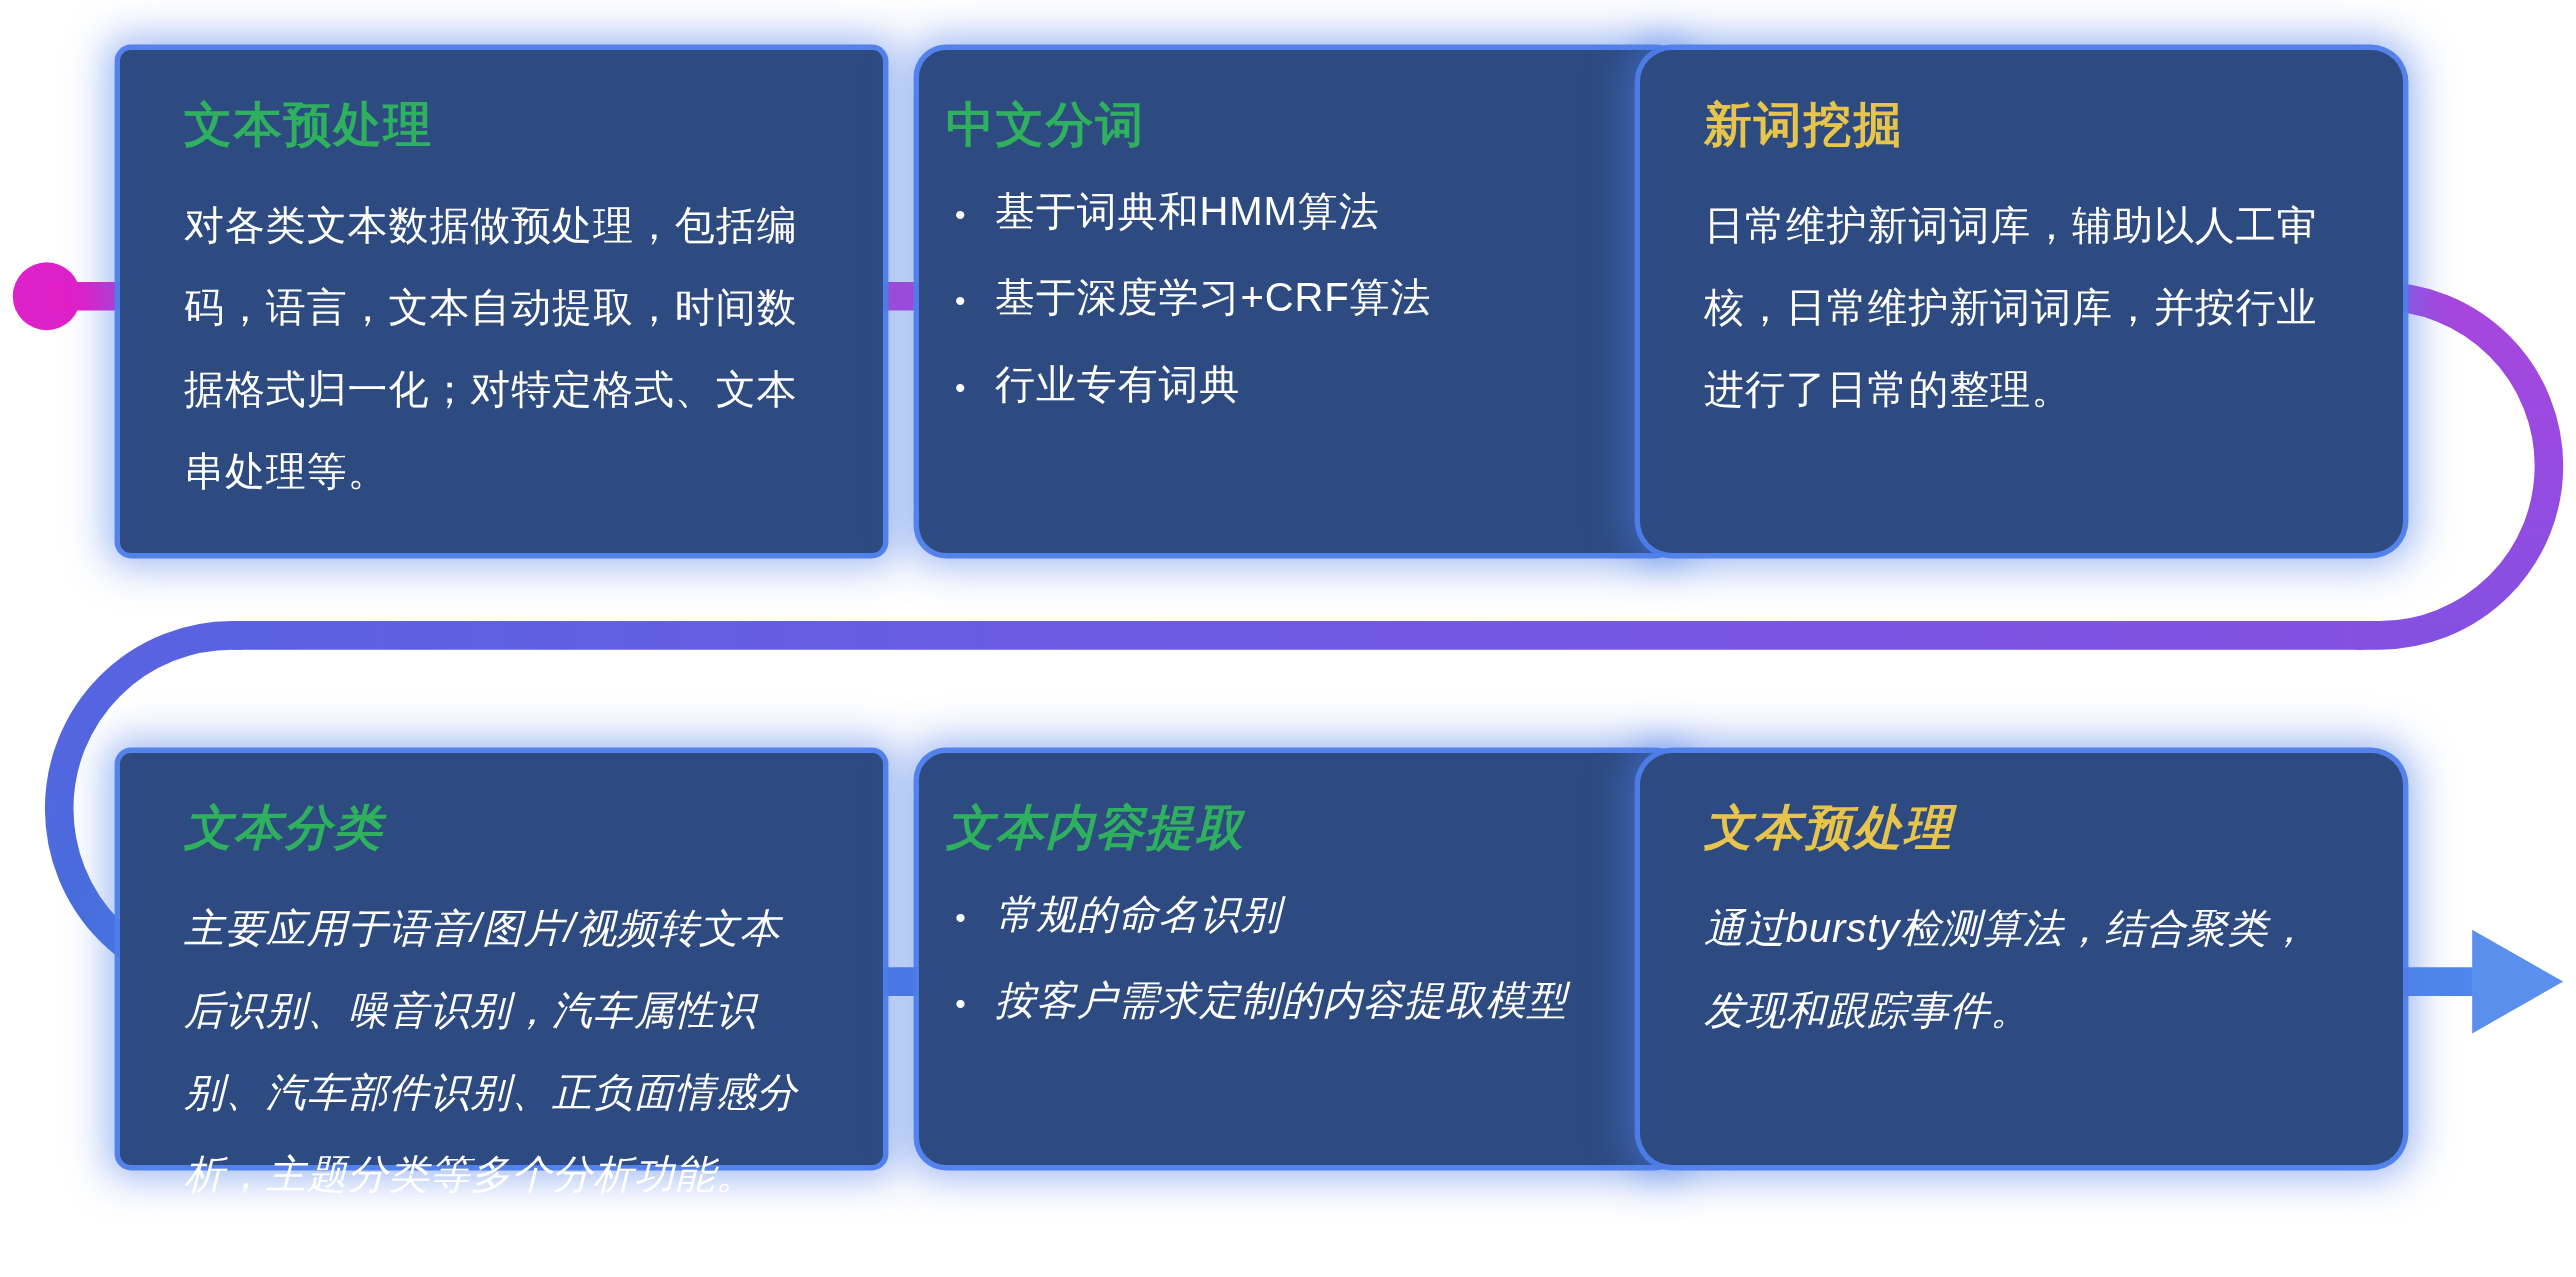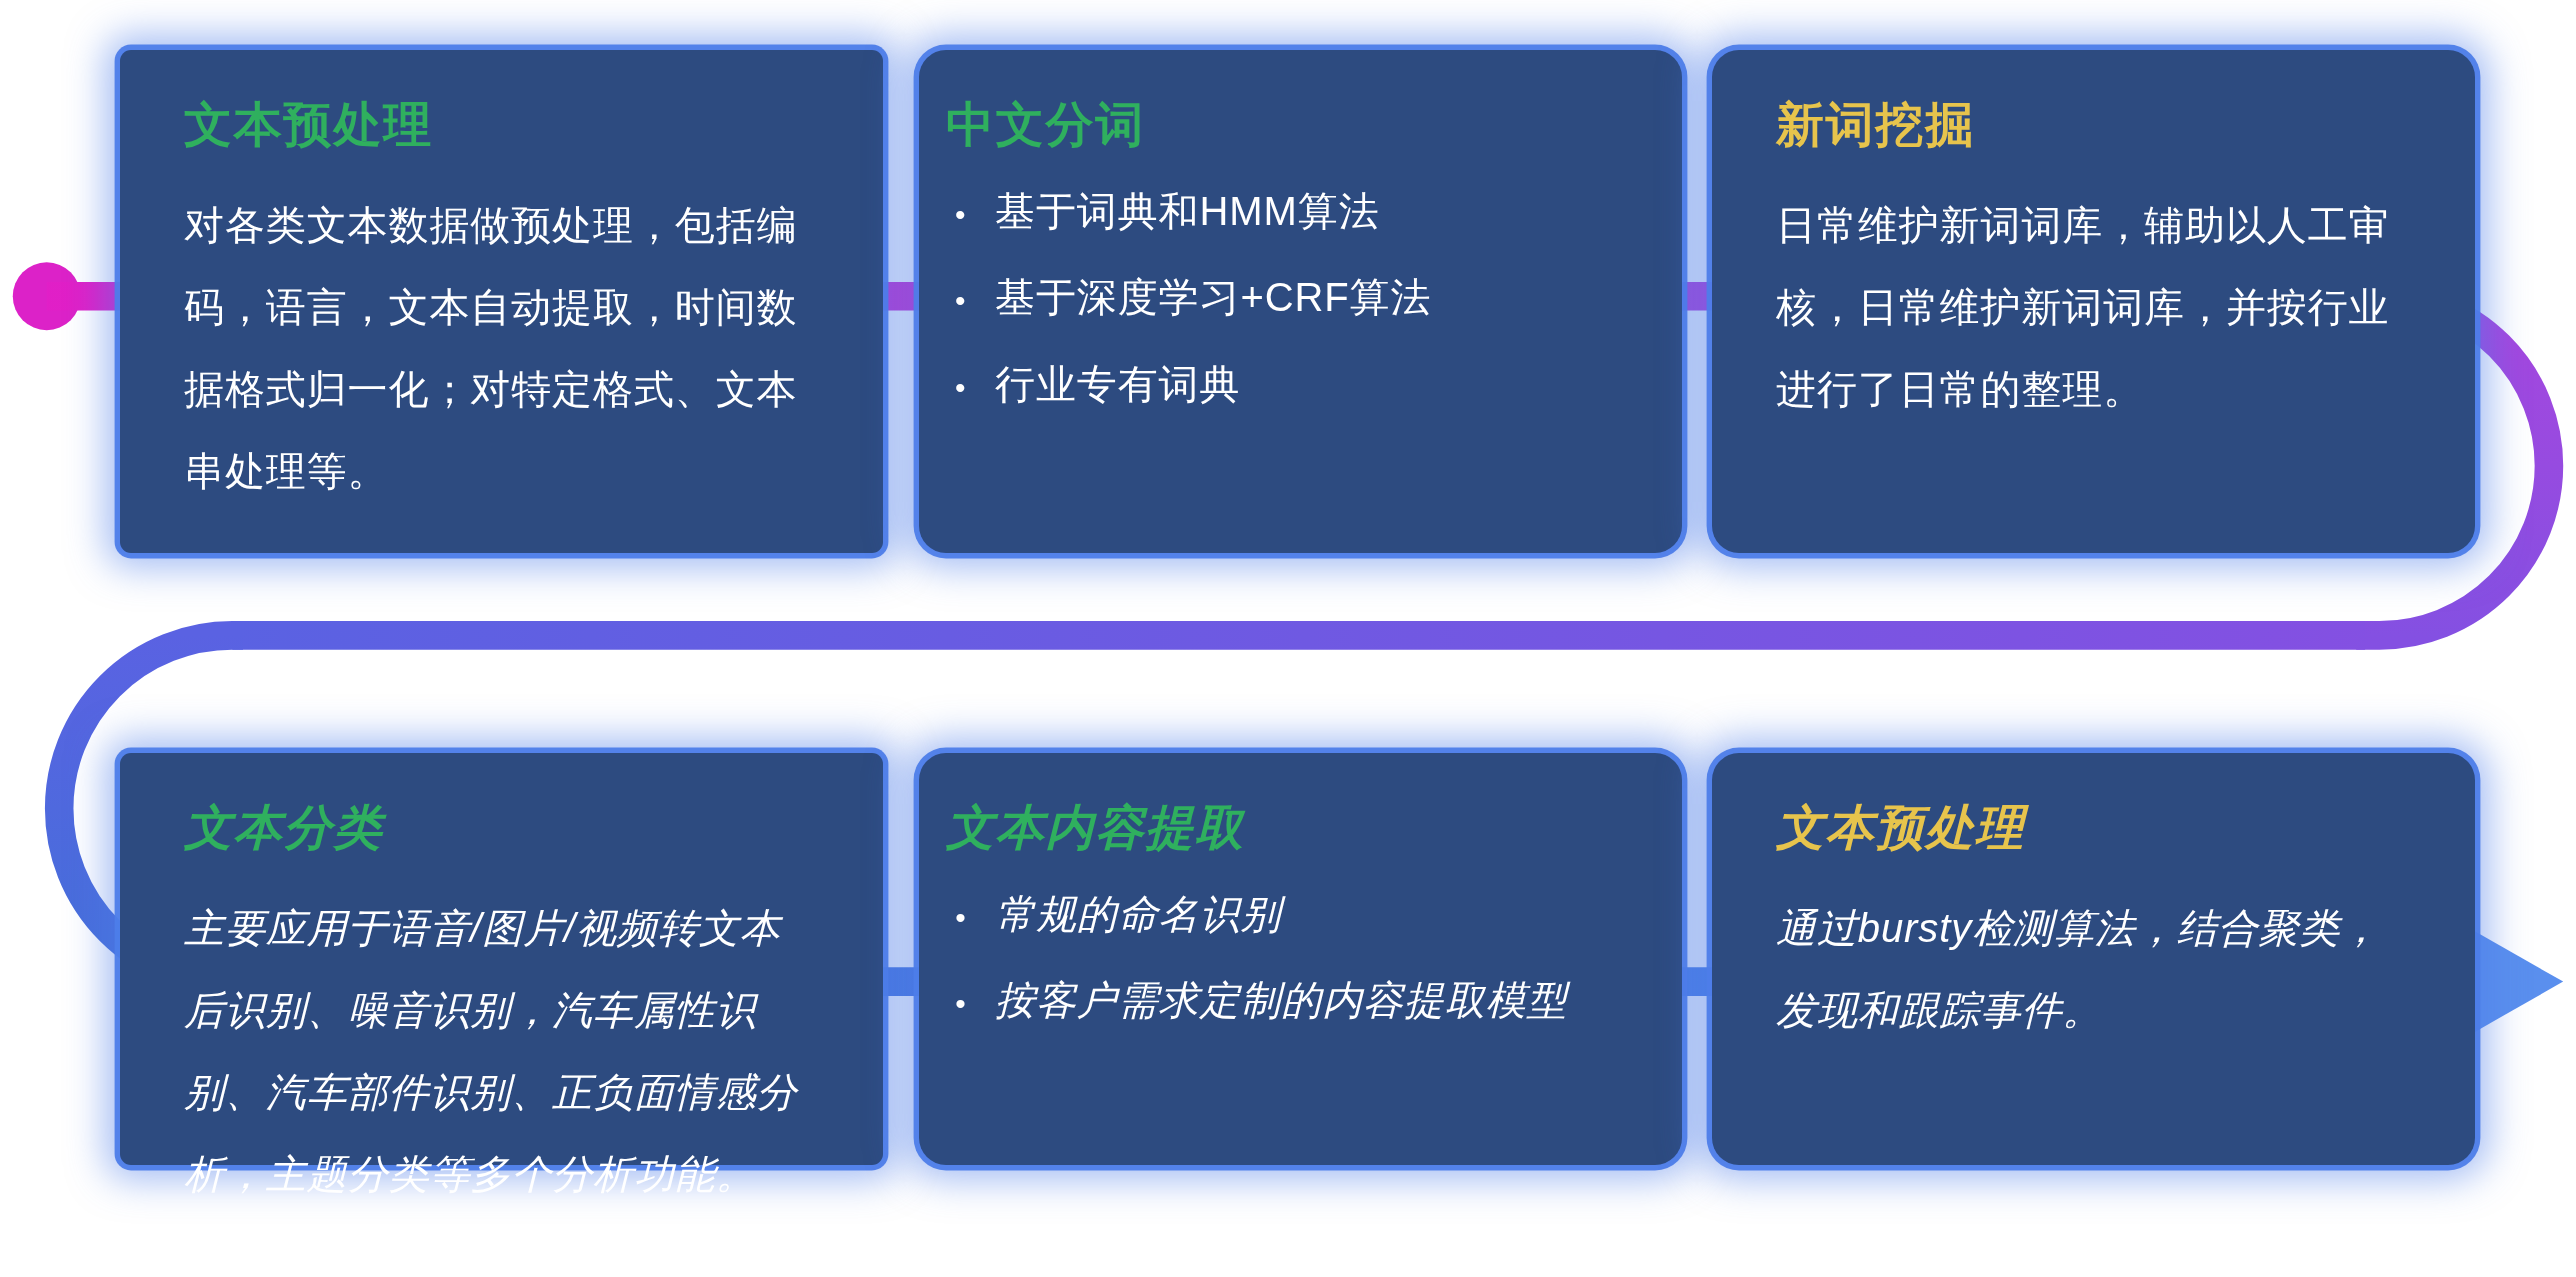--- a/index.html
+++ b/index.html
@@ -29,21 +29,21 @@
     padding:46px 64px 36px 64px;
     box-shadow:
       0 0 0 5.4px rgba(77,125,233,0.95),
       0 0 37px 14.3px rgba(77,125,233,0.50);
     z-index:1;
   }
   .row1 { top:50px;  height:503px; }
   .row2 { top:753px; height:412px;font-style:italic; }
   .pos1 { left:120px;border-radius:11px; }
   .pos2 { left:919px;padding-left:27px; }
-  .pos3 { left:1712px; }
+  .pos3 { left:1640px;border-radius:32px; }
 
   .card-title {
     font-size:48px;
     font-weight:bold;
     letter-spacing:1.8px;
     margin-bottom:30px;
     line-height:1.2;
   }
   .green  { color:#2fb05e; }
   .yellow { color:#e7c44c; }

